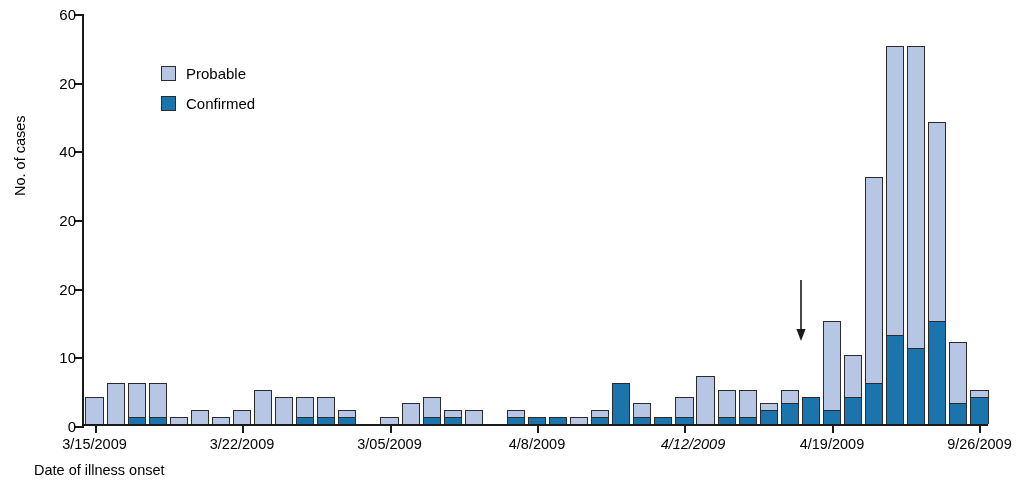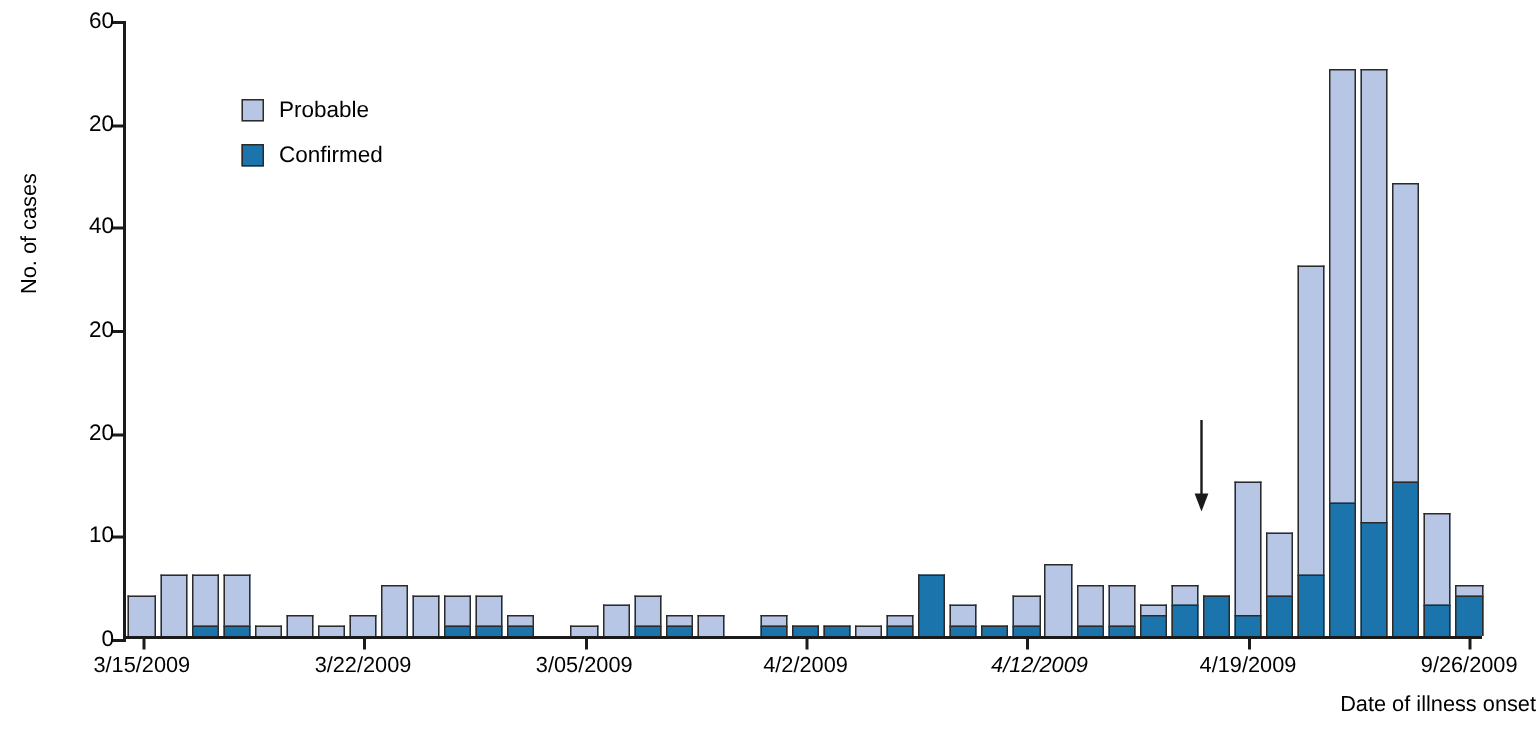--- a/index.html
+++ b/index.html
@@ -93,21 +93,21 @@
     top: calc(100% + 12px);
     transform: translateX(-50%);
     font-size: 14.5px;
     white-space: nowrap;
   }
   .x-axis-title {
     position: absolute;
     left: 0;
     right: 0;
     top: 462px;
-    text-align: right;
+    text-align: left;
     font-size: 14.5px;
     margin-left: 34px;
   }
 
   
   .legend {
     position: absolute;
     left: 161px;
     top: 65px;
   }
@@ -317,21 +317,21 @@
         <div class="y-label" style="top: 0px;">60</div>
       </div>
     <div id="x-axis">
         <div class="x-tick" style="left: 10.5349px;"></div>
         <div class="x-label" style="left: 10.5349px;">3/15/2009</div>
         <div class="x-tick" style="left: 158.023px;"></div>
         <div class="x-label" style="left: 158.023px;">3/22/2009</div>
         <div class="x-tick" style="left: 305.512px;"></div>
         <div class="x-label" style="left: 305.512px;">3/05/2009</div>
         <div class="x-tick" style="left: 453px;"></div>
-        <div class="x-label" style="left: 453px;">4/2/2009</div>
+        <div class="x-label" style="left: 453px;">4/8/2009</div>
         <div class="x-tick" style="left: 600.488px;"></div>
         <div class="x-label" style="left: 609px; font-style: italic;">4/12/2009</div>
         <div class="x-tick" style="left: 747.977px;"></div>
         <div class="x-label" style="left: 747.977px;">4/19/2009</div>
         <div class="x-tick" style="left: 895.465px;"></div>
         <div class="x-label" style="left: 895.465px;">9/26/2009</div>
       </div>
   </div>
 
   <div class="x-axis-title">Date of illness onset</div>

